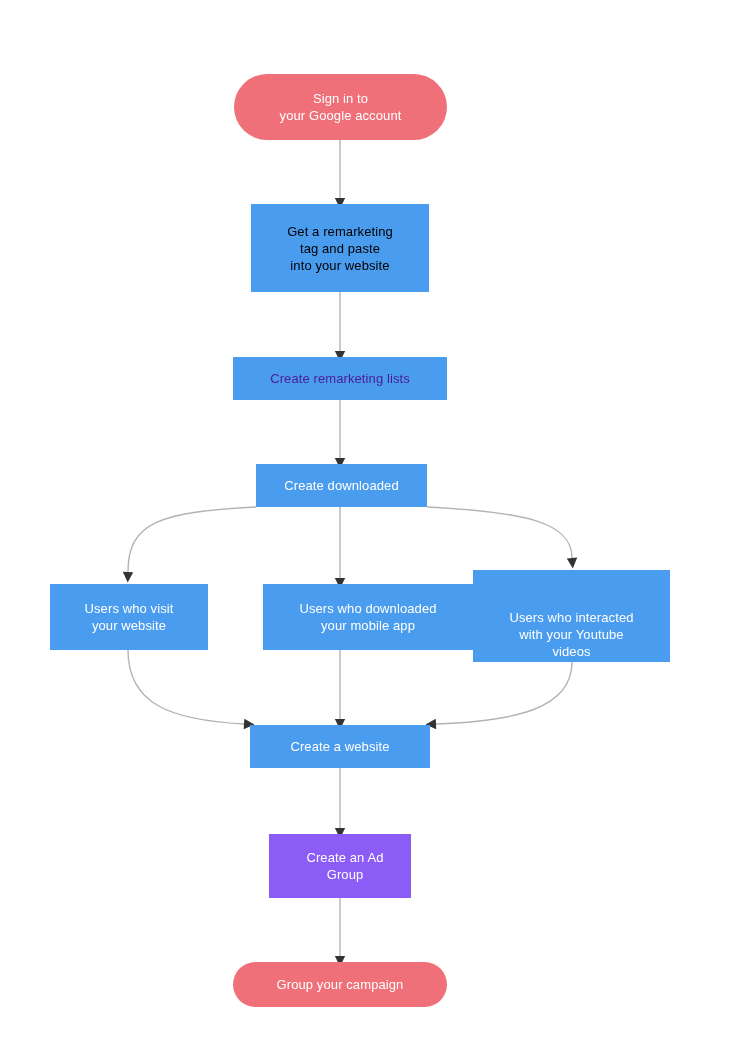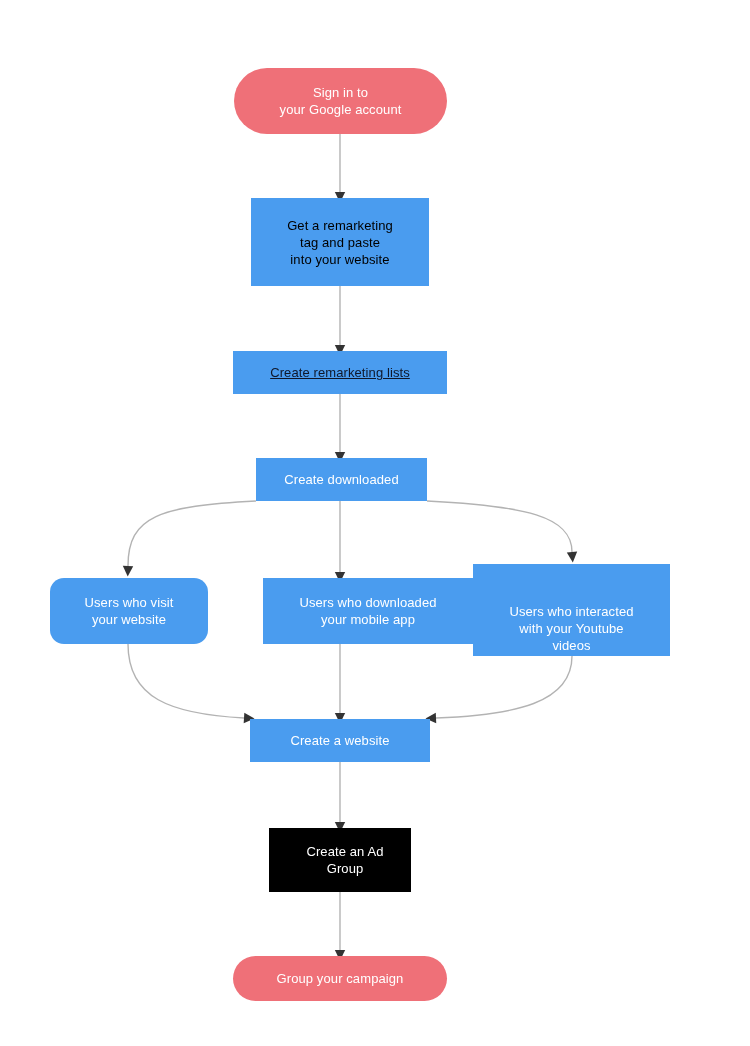--- a/index.html
+++ b/index.html
@@ -10,21 +10,21 @@
   body {
     width: 750px;
     height: 1046px;
     position: relative;
     overflow: hidden;
     font-family: "Liberation Sans", sans-serif;
   }
   #flowchart-root {
     position: absolute;
     left: 0;
-    top: 6px;
+    top: 12px;
     width: 750px;
     height: 806px;
   }
   svg.flow-canvas {
     position: absolute;
     left: 0;
     top: 0;
     width: 750px;
     height: 1046px;
     display: block;
@@ -84,27 +84,27 @@
         <polygon points="0,-5.2 0,5.2 10.5,0" fill="#333333" transform="translate(340,816) rotate(90)"></polygon>
         <polygon points="0,-5.2 0,5.2 10.5,0" fill="#333333" transform="translate(340,944) rotate(90)"></polygon>
       </g>
   </svg>
   <div id="node-layer">
       <div class="node node-terminal" style="left: 234px; top: 62px; width: 213px; height: 66px; background: rgb(239, 112, 120); color: rgb(255, 255, 255);"><span class="node-label">Sign in to
 your Google account</span></div>
       <div class="node" style="left: 251px; top: 192px; width: 178px; height: 88px; background: rgb(74, 156, 239); color: #000000;"><span class="node-label">Get a remarketing
 tag and paste
 into your website</span></div>
-      <div class="node" style="left: 233px; top: 345px; width: 214px; height: 43px; background: rgb(74, 156, 239); color: #0f172a; text-decoration: underline;"><span class="node-label">Create remarketing lists</span></div>
+      <div class="node" style="left: 233px; top: 345px; width: 214px; height: 43px; background: rgb(74, 156, 239); color: #4c1d95;"><span class="node-label">Create remarketing lists</span></div>
       <div class="node" style="left: 256px; top: 452px; width: 171px; height: 43px; background: rgb(74, 156, 239); color: rgb(255, 255, 255);"><span class="node-label">Create downloaded</span></div>
-      <div class="node" style="left: 50px; top: 572px; width: 158px; height: 66px; background: rgb(74, 156, 239); color: rgb(255, 255, 255); border-radius: 14px;"><span class="node-label">Users who visit
+      <div class="node" style="left: 50px; top: 572px; width: 158px; height: 66px; background: rgb(74, 156, 239); color: rgb(255, 255, 255);"><span class="node-label">Users who visit
 your website</span></div>
       <div class="node" style="left: 235px; top: 572px; width: 210px; height: 66px; background: rgb(74, 156, 239); color: rgb(255, 255, 255); margin-left: 28px;"><span class="node-label">Users who downloaded
 your mobile app</span></div>
       <div class="node" style="left: 473px; top: 558px; width: 197px; height: 92px; background: rgb(74, 156, 239); color: rgb(255, 255, 255); align-items: flex-end;"><span class="node-label">Users who interacted
 with your Youtube
 videos</span></div>
       <div class="node" style="left: 250px; top: 713px; width: 180px; height: 43px; background: rgb(74, 156, 239); color: rgb(255, 255, 255);"><span class="node-label">Create a website</span></div>
-      <div class="node" style="left: 269px; top: 822px; width: 142px; height: 64px; background: #000000; color: rgb(255, 255, 255); padding-left: 16px;"><span class="node-label">Create an Ad
+      <div class="node" style="left: 269px; top: 822px; width: 142px; height: 64px; background: #8b5cf6; color: rgb(255, 255, 255); padding-left: 16px;"><span class="node-label">Create an Ad
 Group</span></div>
       <div class="node node-terminal" style="left: 233px; top: 950px; width: 214px; height: 45px; background: rgb(239, 112, 120); color: rgb(255, 255, 255);"><span class="node-label">Group your campaign</span></div>
     </div>
 </div>
 
 </body></html>

